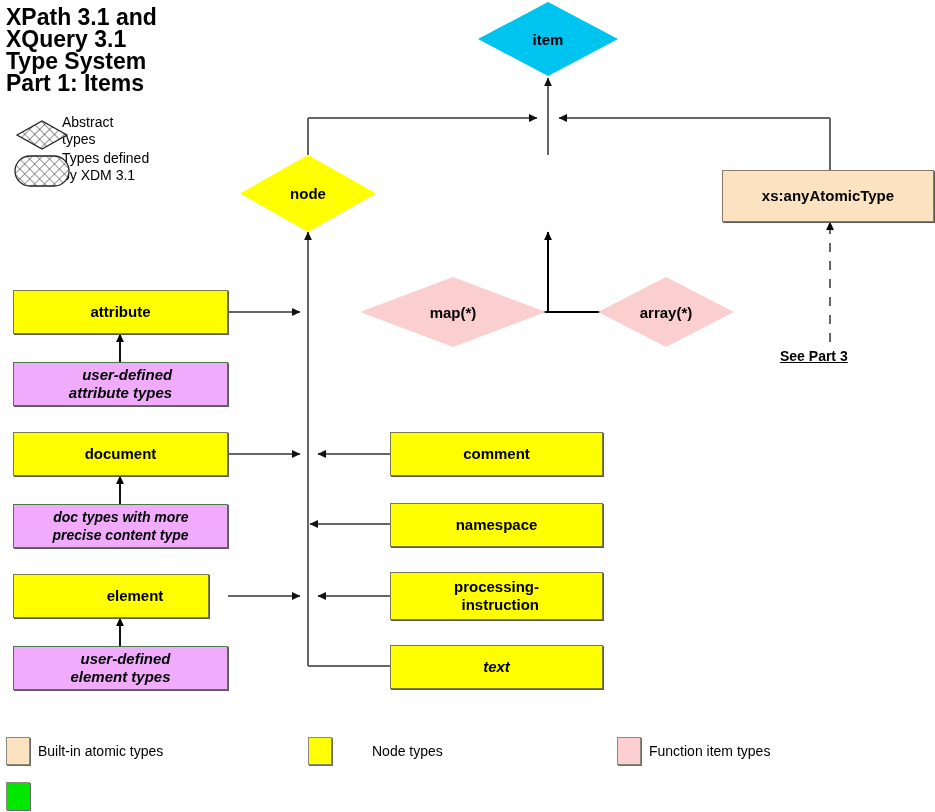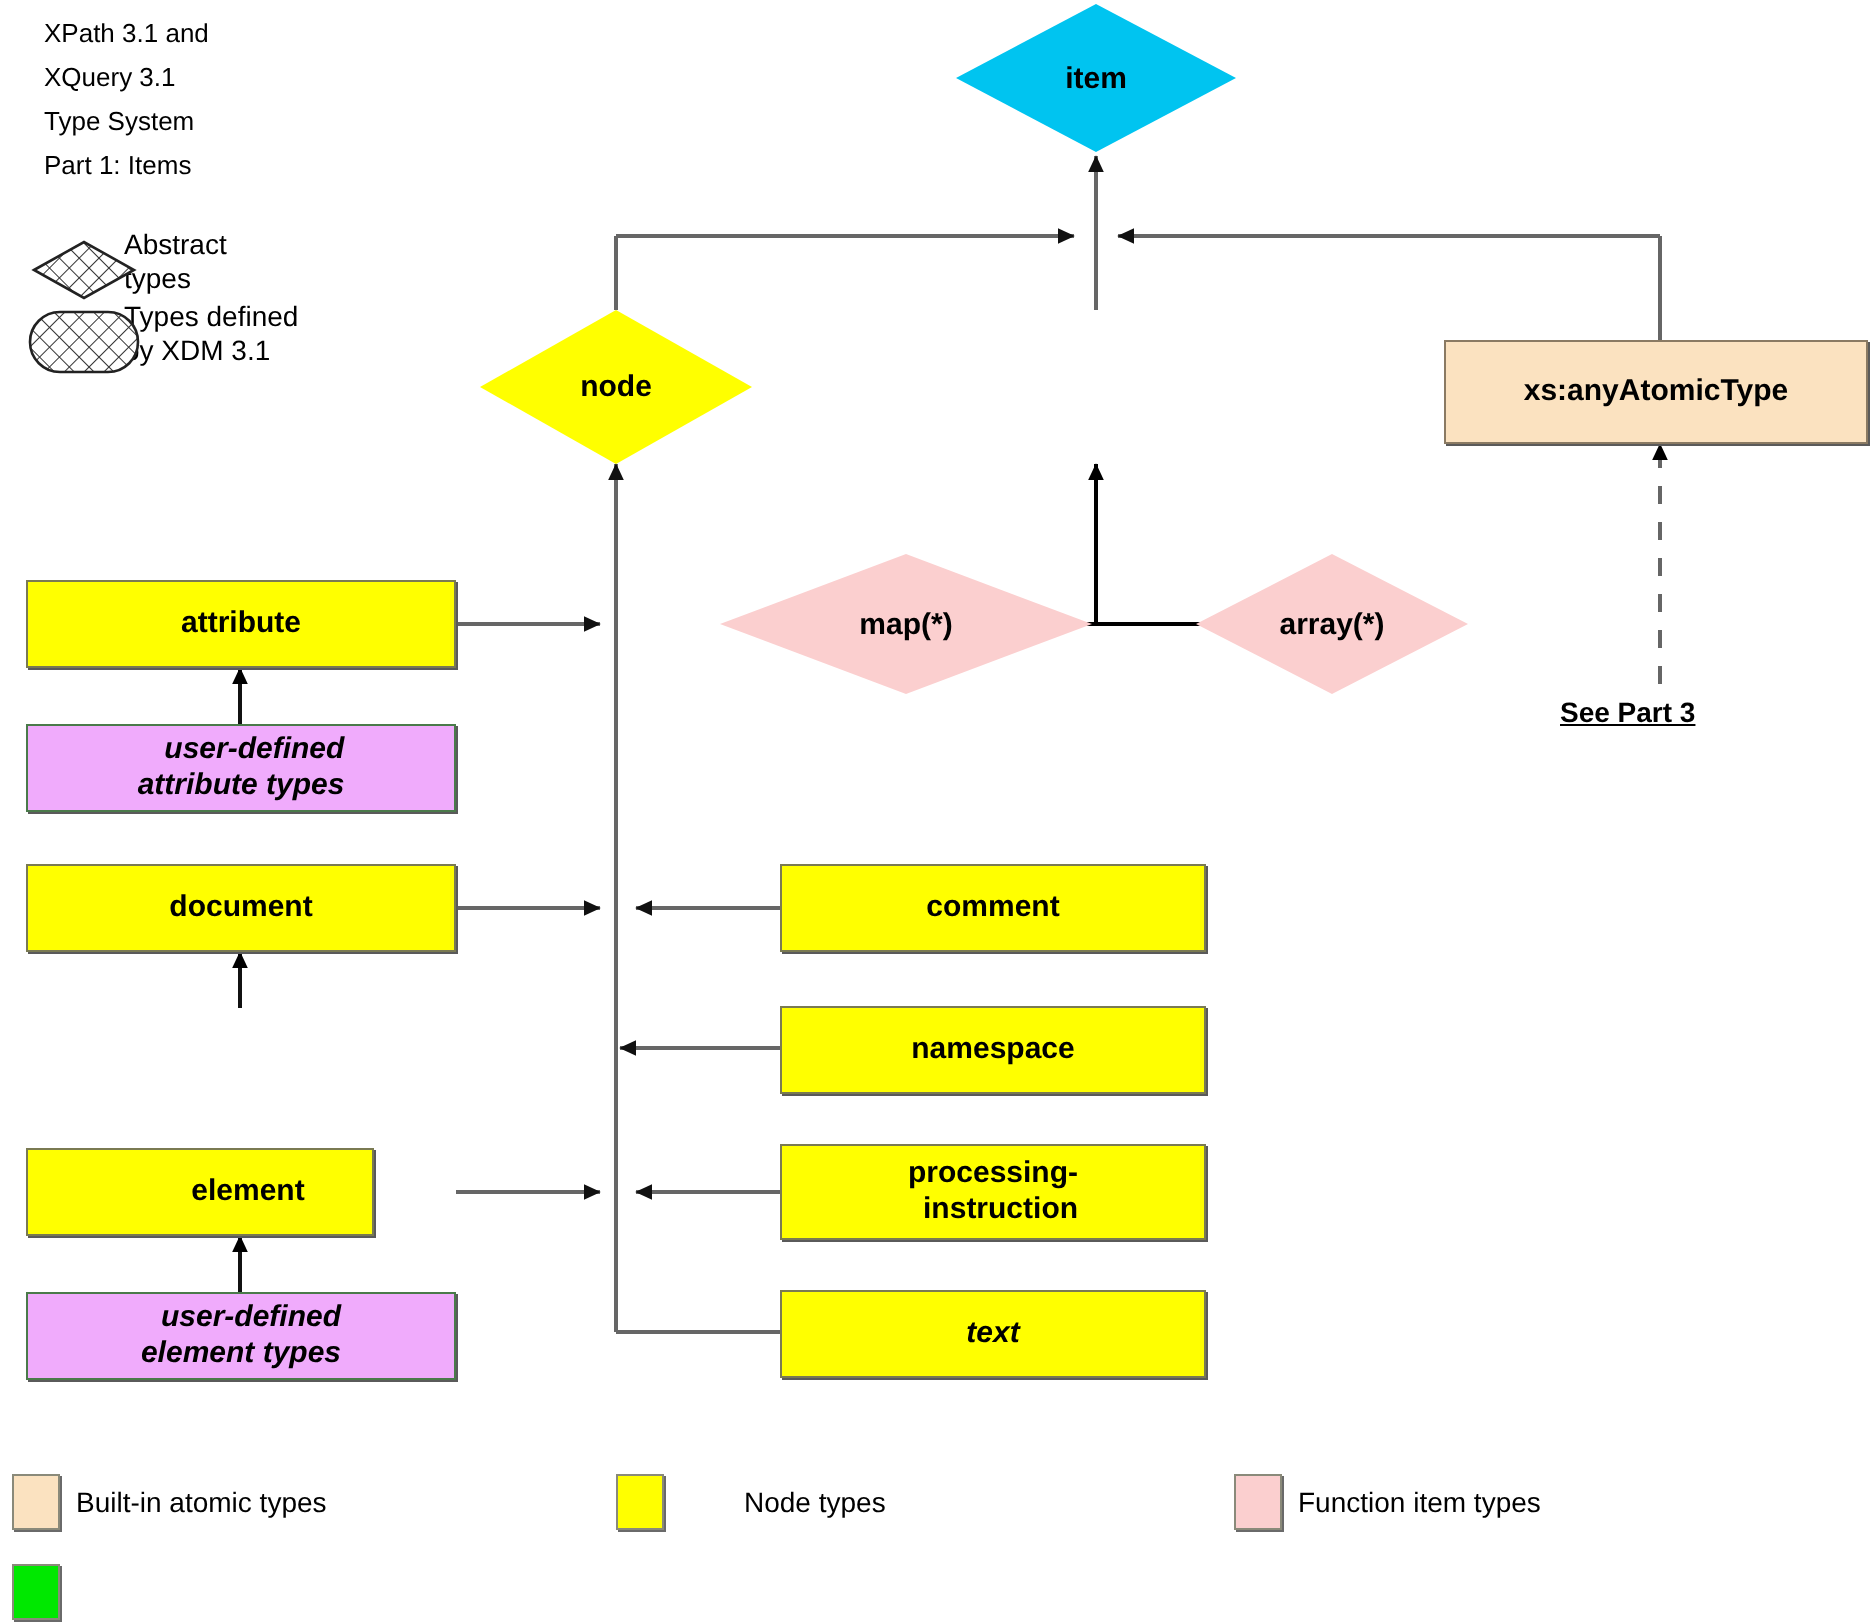--- a/index.html
+++ b/index.html
@@ -6,21 +6,21 @@
   body{
     width:935px;height:812px;position:relative;overflow:hidden;
     font-family:"Liberation Sans","DejaVu Sans",sans-serif;
     color:#000;
   }
   #canvas{position:absolute;left:0;top:0;width:935px;height:812px;}
   svg.edges{position:absolute;left:0;top:0;width:935px;height:812px;pointer-events:none;}
 
   .title{
     position:absolute;left:6px;top:6px;width:230px;
-    font-size:13px;font-weight:normal;line-height:22px;white-space:pre-line;margin-left:16px;
+    font-size:23px;font-weight:bold;line-height:22px;white-space:pre-line;
   }
 
   .legend-key{position:absolute;font-size:14px;line-height:17px;white-space:pre-line;}
   .key-abstract{left:62px;top:114px;}
   .key-xdm{left:62px;top:150px;}
 
   .node-box{
     position:absolute;box-sizing:border-box;
     border:1px solid #7f7f6a;
     display:flex;align-items:center;justify-content:center;text-align:right;
@@ -156,22 +156,26 @@
 
   <div class="node-box green" style="left:13px;top:362px;width:215px;height:44px;z-index:3;white-space:pre-line;">
     <span>user-defined
 attribute types</span>
   </div>
 
   <div class="node-box yellow" style="left:13px;top:432px;width:215px;height:44px;z-index:3;">
     <span>document</span>
   </div>
 
-
-  <div class="node-box yellow" style="left:13px;top:574px;width:174px;height:44px;z-index:3;padding-left:48px;">
+  <div class="node-box green" style="left:13px;top:504px;width:215px;height:44px;z-index:3;white-space:pre-line;">
+    <span style="font-size:14px;">doc types with more
+precise content type</span>
+  </div>
+
+  <div class="node-box yellow" style="left:13px;top:574px;width:196px;height:44px;z-index:3;padding-left:48px;">
     <span>element</span>
   </div>
 
   <div class="node-box green" style="left:13px;top:646px;width:215px;height:44px;z-index:3;white-space:pre-line;">
     <span>user-defined
 element types</span>
   </div>
 
   <div class="node-box yellow" style="left:390px;top:432px;width:213px;height:44px;z-index:3;">
     <span>comment</span>

